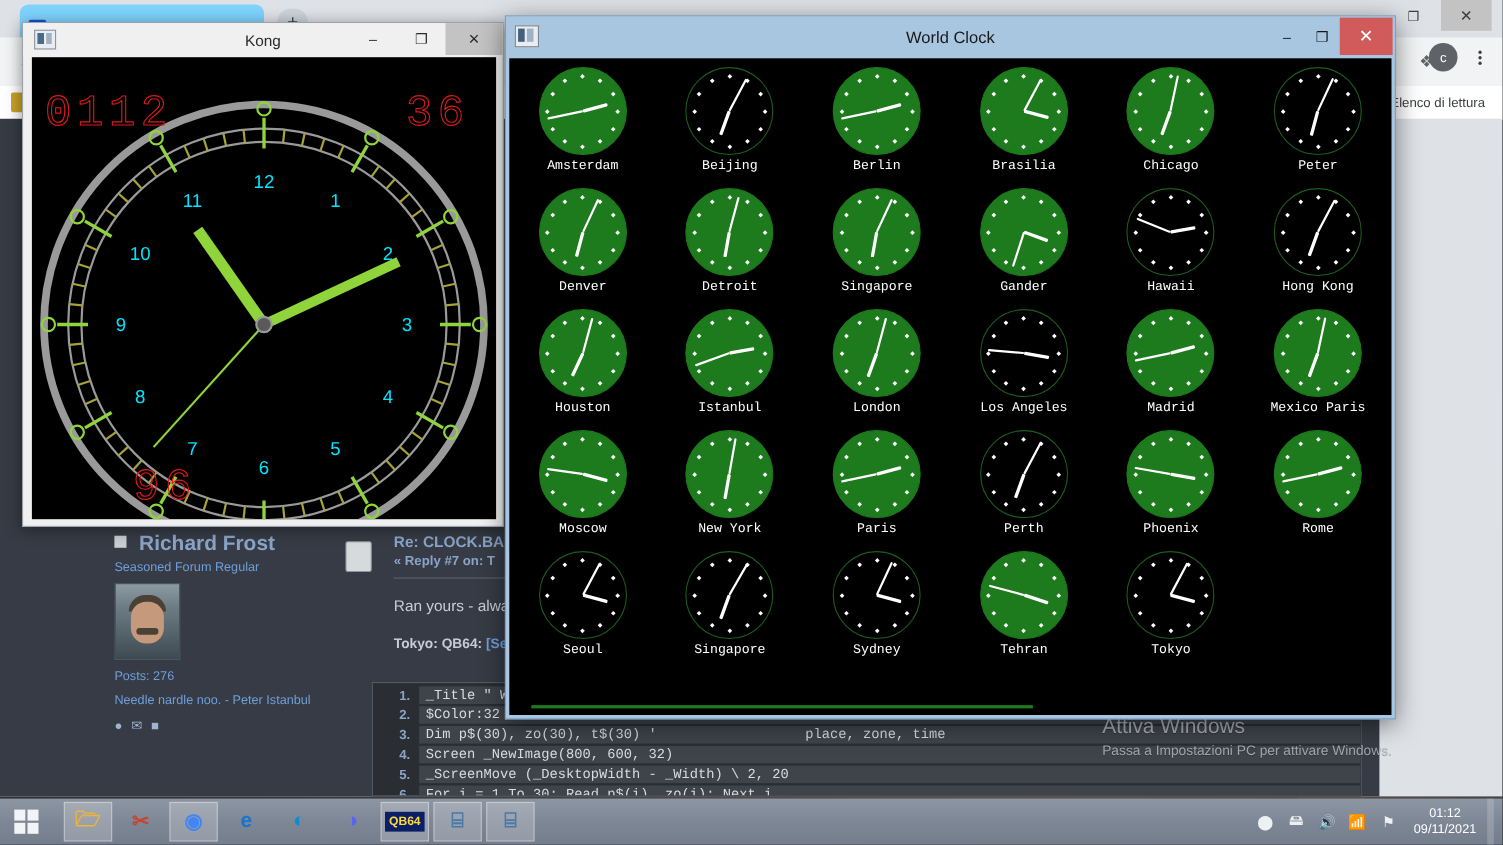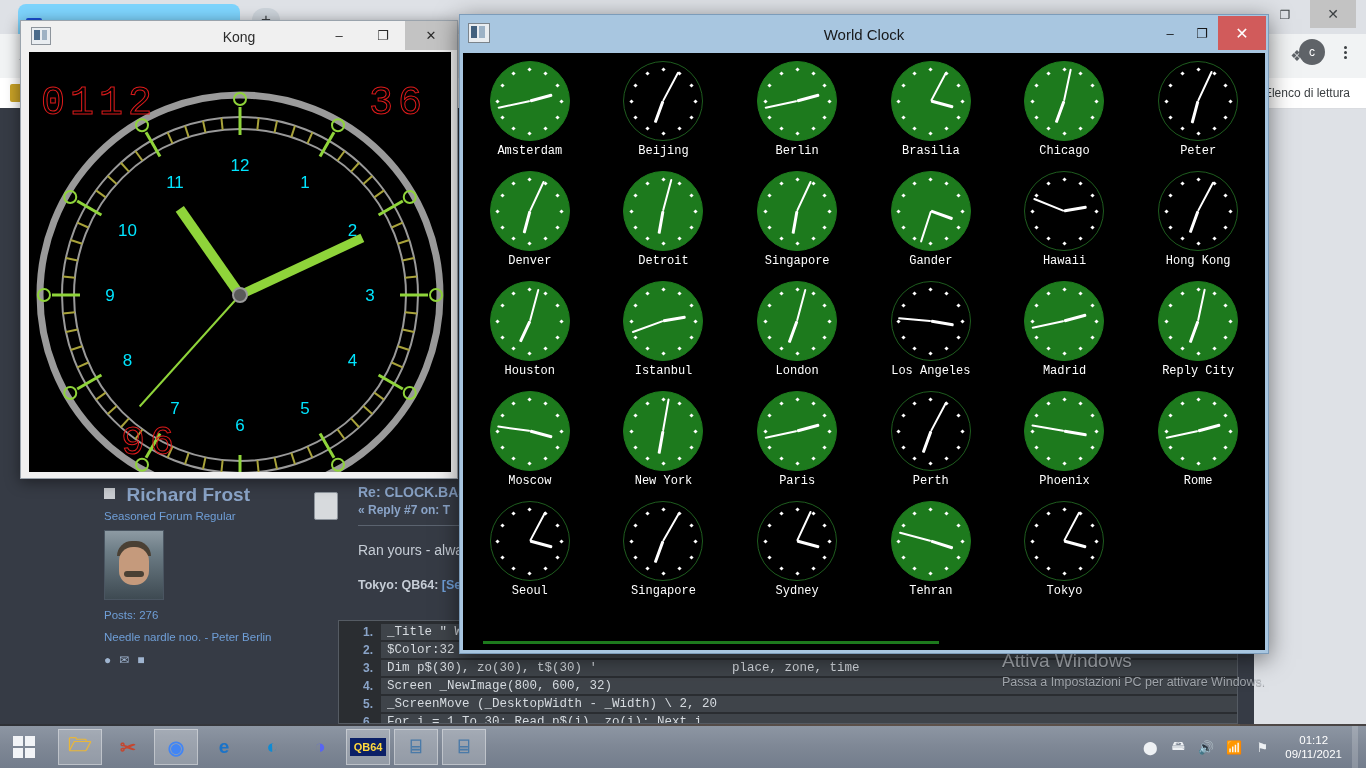--- a/index.html
+++ b/index.html
@@ -182,21 +182,21 @@
     <span id="poster-online"></span>
     <span id="poster-name">Richard Frost</span>
   </div>
   <div id="poster-rank">Seasoned Forum Regular</div>
   <div id="avatar">
     <div class="hair"></div>
     <div class="face"></div>
     <div class="stache"></div>
   </div>
   <div id="poster-posts">Posts: 276</div>
-  <div id="poster-sig">Needle nardle noo. - Peter Berlin</div>
+  <div id="poster-sig">Needle nardle noo. - Peter Istanbul</div>
   <div id="poster-icons">
     <span>●</span>
     <span>✉</span>
     <span>■</span>
   </div>
 </div>
 
 <div class="abs" id="post-msgicon"></div>
 <div class="abs" id="post-body">
   <div id="post-subject">Re: CLOCK.BAS</div>
@@ -705,21 +705,21 @@
             <div class="pip" style="left: 55px; top: 66.7128px;"></div>
             <div class="pip" style="left: 39px; top: 71px;"></div>
             <div class="pip" style="left: 23px; top: 66.7128px;"></div>
             <div class="pip" style="left: 11.2872px; top: 55px;"></div>
             <div class="pip" style="left: 7px; top: 39px;"></div>
             <div class="pip" style="left: 11.2872px; top: 23px;"></div>
             <div class="pip" style="left: 23px; top: 11.2872px;"></div>
             <div class="hand hour" style="transform: translateY(-50%) rotate(110deg);"></div>
             <div class="hand min" style="transform: translateY(-50%) rotate(-78deg);"></div>
           </div>
-          <div class="cname">Reply City</div>
+          <div class="cname">Mexico Paris</div>
         </div>
         <div class="clockcell">
           <div class="cface day">
             <div class="pip" style="left: 39px; top: 7px;"></div>
             <div class="pip" style="left: 55px; top: 11.2872px;"></div>
             <div class="pip" style="left: 66.7128px; top: 23px;"></div>
             <div class="pip" style="left: 71px; top: 39px;"></div>
             <div class="pip" style="left: 66.7128px; top: 55px;"></div>
             <div class="pip" style="left: 55px; top: 66.7128px;"></div>
             <div class="pip" style="left: 39px; top: 71px;"></div>

